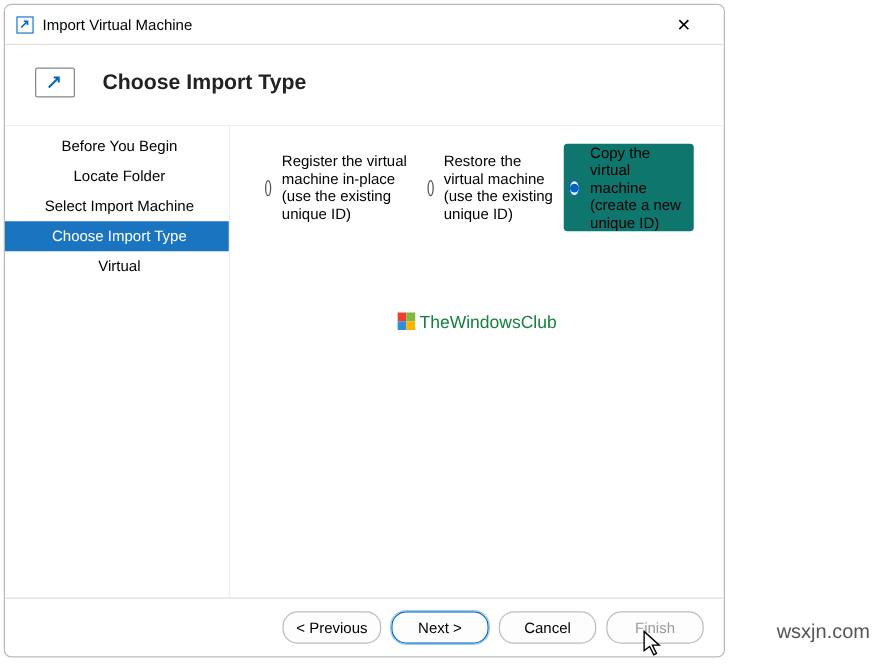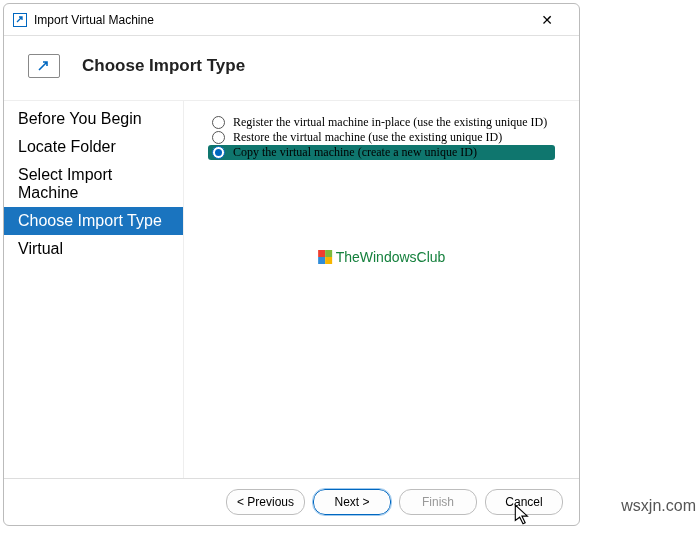--- a/index.html
+++ b/index.html
@@ -66,36 +66,37 @@
     }
     .sidebar {
       width: 180px;
       border-right: 1px solid #eee;
       padding-top: 4px;
     }
     .sidebar-item {
       padding: 5px 10px 5px 14px;
       color: #000;
       cursor: pointer;
-      font-size: 16px;
+      font-size: 12px;
+      text-align: center;
     }
     .sidebar-item.selected {
       background: #1a74bf;
       color: #fff;
     }
     .content {
       flex:1;
       padding: 14px 24px;
       position: relative;
     }
     .instruction {
       font-size: 12px;
       margin-bottom: 12px;
     }
-    .radio-group { display:flex; flex-direction:column; gap:0;font-family:Liberation Serif, serif; }
+    .radio-group { display:flex; flex-direction:row; gap:0; }
     .radio-row {
       display:flex; align-items:center; gap:8px;
       padding: 0 4px;
       border-radius:3px;
     }
     .radio-row.highlighted {
       background: #0f766e;
     }
     .radio-circle {
       width:13px; height:13px; border-radius:50%;
@@ -216,22 +217,22 @@
             <span style="background:#f7b500"></span>
         </span>
         <span>TheWindowsClub</span>
       </div>
     </div>
   </div>
 
   <div class="footer">
     <button class="btn">&lt; Previous</button>
     <button class="btn primary">Next &gt;</button>
+    <button class="btn">Cancel</button>
     <button class="btn disabled">Finish</button>
-    <button class="btn">Cancel</button>
   </div>
 
 </div>
 
 <svg class="cursor-img" viewBox="0 0 16 20">
   <path d="M1 1 L1 15 L5 12 L8 18 L10 17 L7 11 L12 11 Z" fill="#fff" stroke="#000" stroke-width="1"></path>
 </svg>
 
 <div class="source-text">wsxjn.com</div>
 

